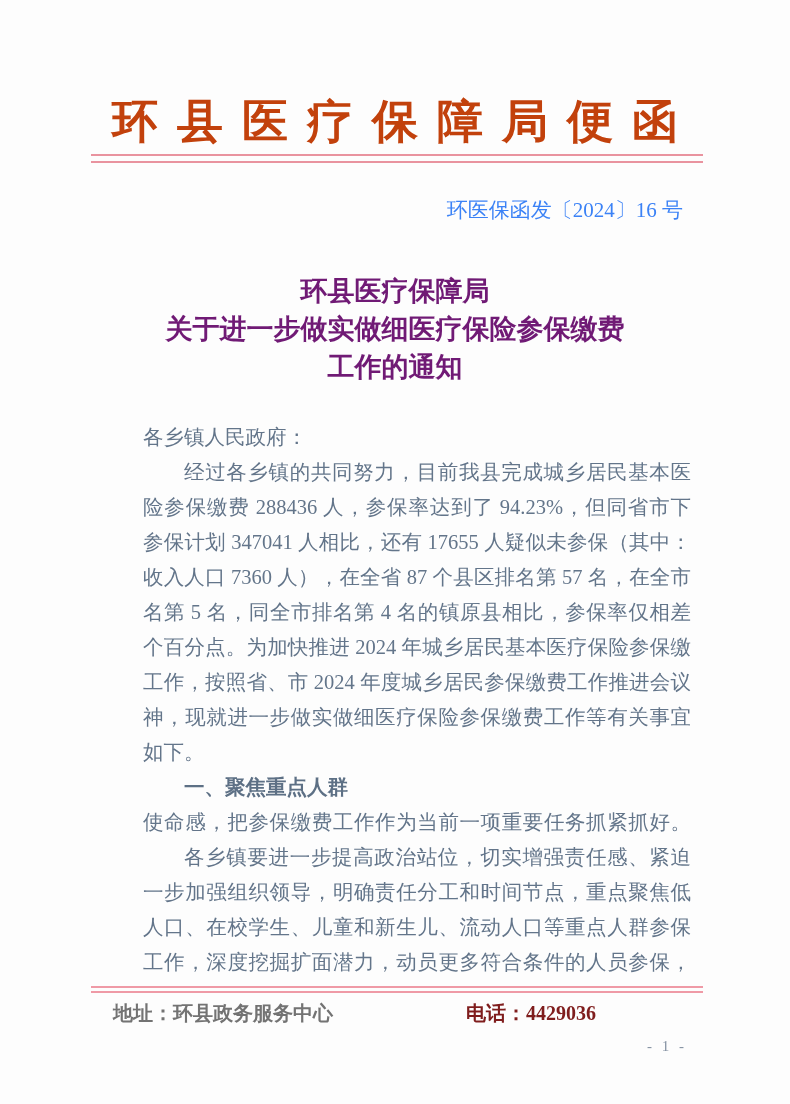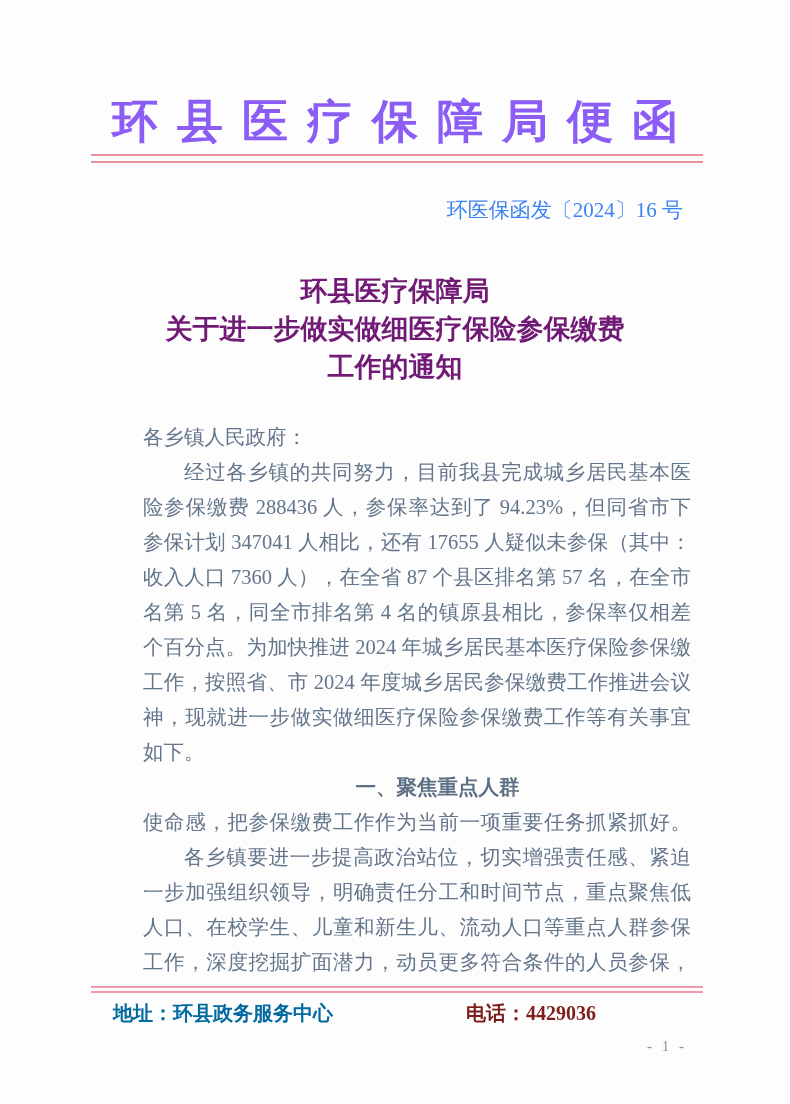--- a/index.html
+++ b/index.html
@@ -16,21 +16,21 @@
   
   .banner {
     position: absolute;
     left: 0; right: 0; top: 92px;
     height: 60px; line-height: 60px;
     text-align: center;
     font-size: 46px;
     font-weight: 700;
     letter-spacing: 19px;
     text-indent: 19px;
-    color: #8b5cf6;
+    color: #c2410c;
     white-space: nowrap;
   }
   .rule {
     position: absolute;
     left: 91px;
     width: 612px;
     box-sizing: border-box;
   }
   .rule.header-rule {
     top: 154px; height: 9px;
@@ -73,29 +73,29 @@
   }
   .ln {
     height: 35px;
     line-height: 35px;
     overflow: hidden;
     white-space: normal;
     margin-left: 40px;
   }
   .ln.fill { text-align: justify; text-align-last: justify; }
   .ln.indent { text-indent: 2em; }
-  .ln.bold { font-weight: 700; color: #5d7085; text-align: center; }
+  .ln.bold { font-weight: 700; color: #5d7085; }
 
   
   .footer-address {
     position: absolute;
     left: 113px; top: 1000px;
     font-size: 20px;
     font-weight: 700;
-    color: #0369a1;
+    color: #737373;
     white-space: nowrap;
   }
   .footer-phone {
     position: absolute;
     left: 466px; top: 1000px;
     font-size: 20px;
     font-weight: 700;
     color: #7f1d1d;
     white-space: nowrap;
   }

